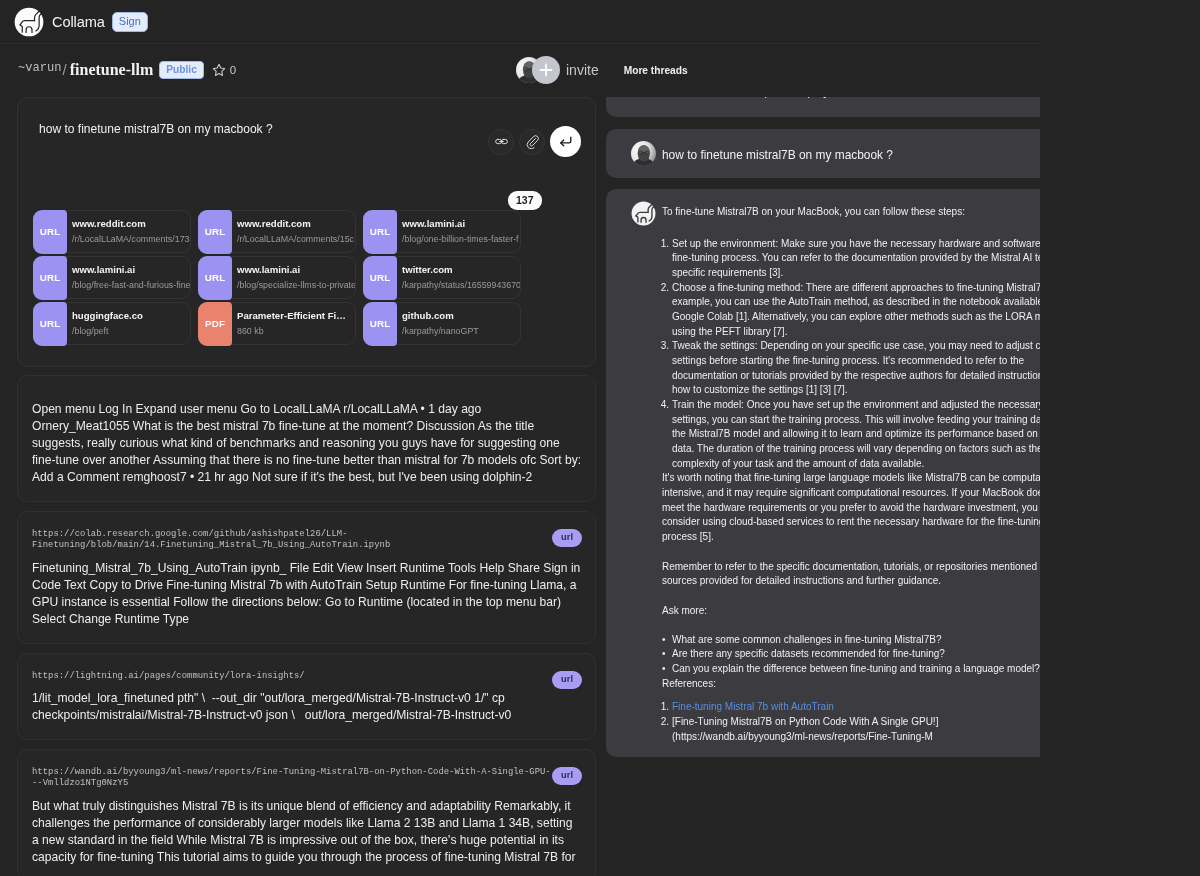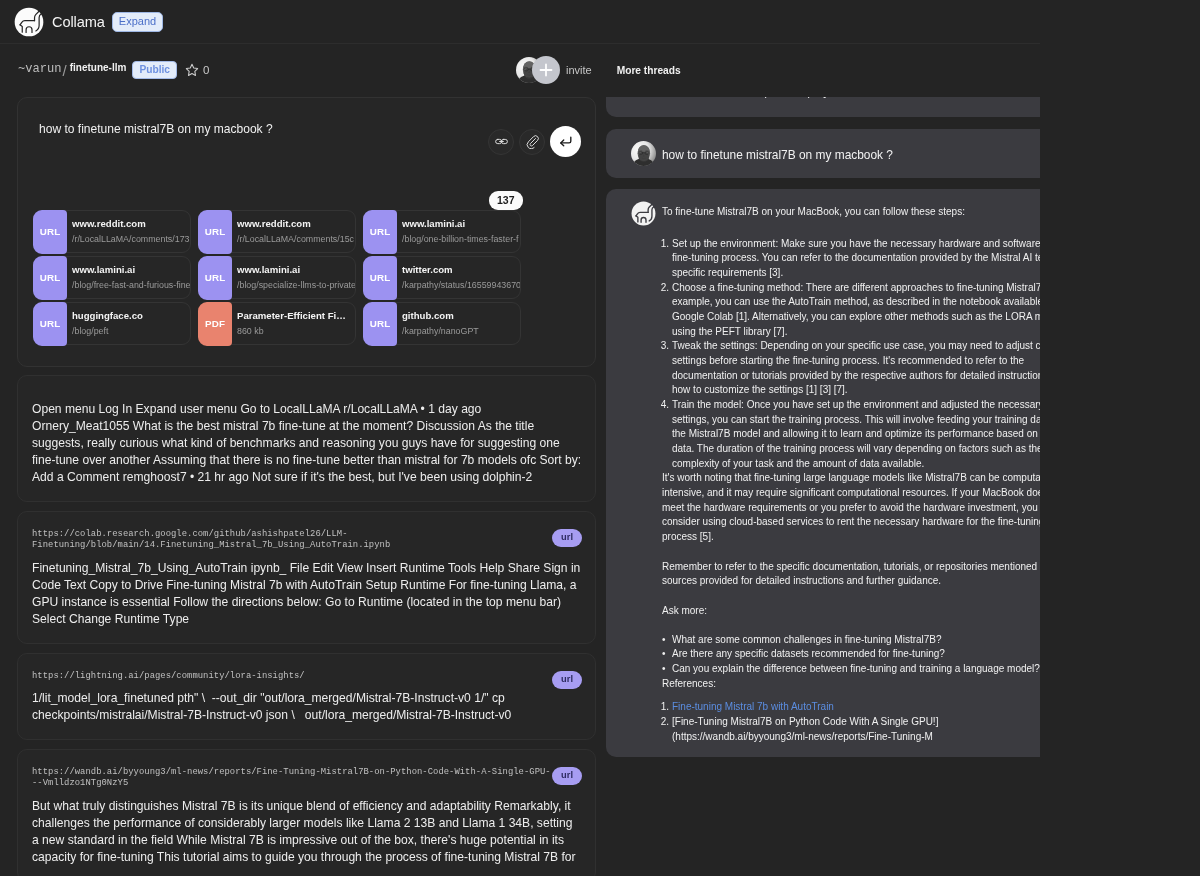--- a/index.html
+++ b/index.html
@@ -40,39 +40,39 @@
   
   .subbar {
     height:52px; width:1200px;
     display:flex; align-items:center;
     padding:0 15px 0 18px;
     position:relative;
   }
   .crumb { display:flex; align-items:flex-start; }
   .crumb-user { font-family:"Liberation Mono", monospace; font-size:12.1px; color:#bdbdbd; letter-spacing:0; }
   .crumb-sep { font-size:15px; color:#9a9a9a; margin:0 3px 0 1px; font-weight:300; }
-  .crumb-repo { font-size:10px; font-weight:700; color:#f2f2f2; letter-spacing:0; }
+  .crumb-repo { font-size:16px; font-weight:700; color:#f2f2f2; letter-spacing:0;font-family:Liberation Serif, serif; }
   .pub-badge {
     font-size:10.2px; font-weight:700; color:#6e91e0;
     background:#e3ecfa; border:1px solid #a4bbe8;
     border-radius:4px; padding:3px 6px 3.5px; line-height:1;
     margin-left:6px;
   }
   .star-wrap { display:flex; align-items:center; gap:3px; margin-left:7px; }
   .count { font-size:11.5px; color:#c9c9c9; }
 
   .center-group { position:absolute; left:516px; display:flex; align-items:center; }
   .ppl { display:flex; align-items:center; }
   .ppl-av { width:26px; height:26px; display:block; }
   .ppl-plus {
     width:28px; height:28px; border-radius:50%; background:#c4c6cd;
     display:flex; align-items:center; justify-content:center;
     margin-left:-10px; position:relative;
   }
-  .invite { font-size:11px; color:#c7c7c7; text-underline-offset:2.5px; margin-left:6px; }
+  .invite { font-size:14px; color:#c7c7c7; text-underline-offset:2.5px; margin-left:6px; }
   .more-threads { font-size:10.2px; font-weight:700; color:#f0f0f0; margin-left:25px; white-space:nowrap; }
 
   .subbar-right { margin-left:auto; display:flex; align-items:center; gap:15px; }
   .stat { display:flex; align-items:center; gap:2px; }
 
   
   .left-col { position:absolute; left:17px; top:97px; width:579px; }
   .right-col { position:absolute; left:606px; top:97px; width:575px; }
 
   
@@ -92,21 +92,21 @@
     width:26px; height:26px; border-radius:50%;
     background:#292929; border:1px solid #353535;
     display:flex; align-items:center; justify-content:center;
   }
   .ca-send {
     width:31px; height:31px; border-radius:50%;
     background:#ffffff;
     display:flex; align-items:center; justify-content:center;
   }
   .count-pill {
-    position:absolute; left:471px; top:93px;
+    position:absolute; left:490px; top:93px;
     background:#fbfbfb; color:#1d1d1d; font-size:10.5px; font-weight:700;
     border-radius:9px; padding:3px 8px 4px; line-height:1.15;
   }
 
   
   .att-grid {
     position:absolute; left:15px; top:112px; width:551px;
     display:grid; grid-template-columns:repeat(3, 158px); gap:3px 7px;
   }
   .att {
@@ -197,21 +197,21 @@
         <g fill="none" stroke="#242424" stroke-width="1.3" stroke-linejoin="round" stroke-linecap="round">
           <path d="M21.9 14.6 L21.9 11.4 C21.9 9.9 22.4 8.8 23.4 7.8 L27.0 4.3"></path>
           <path d="M27.0 4.3 C28.0 3.5 29.4 3.7 30.0 4.7 C30.6 5.7 30.2 6.9 29.0 7.4"></path>
           <path d="M29.0 7.4 C27.4 8.1 26.8 9.2 26.8 11.3 L26.8 19.4 C26.8 22.1 25.6 24.2 23.3 25.5"></path>
           <path d="M21.9 14.6 L11.6 14.6 C10.3 14.6 9.2 15.1 8.5 16.2 L6.4 19.0"></path>
           <path d="M6.4 19.0 L8.8 20.9 L8.8 26.8"></path>
           <path d="M12.9 27.2 L12.9 24.2 a3.15 3.15 0 0 1 6.3 0 L19.2 27.2"></path>
         </g>
       </svg>
       <span class="brand-name">Collama</span>
-      <span class="alpha-badge">Expand</span>
+      <span class="alpha-badge">Sign</span>
     </div>
     <div class="topbar-right">
       <div class="icon-btn">
         <svg width="16" height="16" viewBox="0 0 20 20">
           <path d="M17.1 12.4a6.6 6.6 0 0 1-8.9-8.9 6.9 6.9 0 1 0 8.9 8.9Z" fill="#f0f0f0"></path>
           <circle cx="6.4" cy="3.4" r="1.15" fill="#f0f0f0"></circle>
           <circle cx="3.1" cy="5.6" r="0.85" fill="#f0f0f0"></circle>
           <circle cx="3.7" cy="9.1" r="1.05" fill="#f0f0f0"></circle>
         </svg>
       </div>

